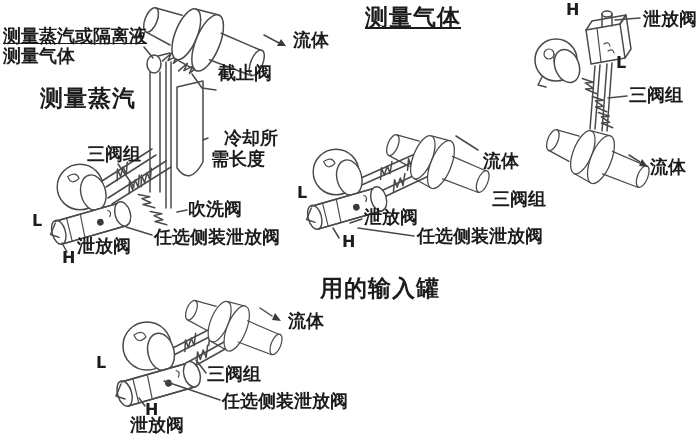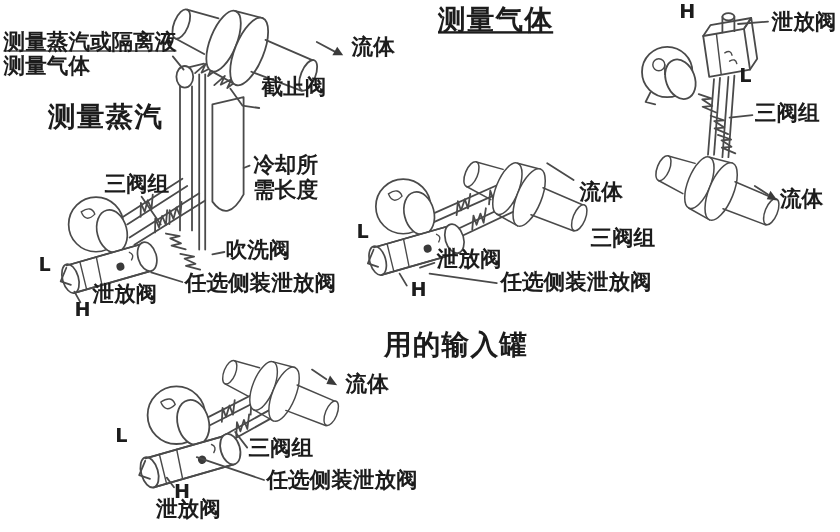--- a/index.html
+++ b/index.html
@@ -193,21 +193,21 @@
       <line x1="139" y1="398" x2="145" y2="406"></line>
     </g>
   </g>
 </svg>
 
 <div class="lbl" style="left:3px;top:27px;text-decoration:underline;">测量蒸汽或隔离液</div>
 <div class="lbl" style="left:3px;top:47px;">测量气体</div>
 <div class="lbl title" style="left:40px;top:86px;">测量蒸汽</div>
 <div class="lbl" style="left:293px;top:31px;">流体</div>
 <div class="lbl" style="left:218px;top:64px;">截止阀</div>
-<div class="lbl" style="left:211px;top:129px;">冷却所</div>
+<div class="lbl" style="left:224px;top:129px;">冷却所</div>
 <div class="lbl" style="left:211px;top:150px;text-align:right;">需长度</div>
 <div class="lbl" style="left:87px;top:145px;">三阀组</div>
 <div class="lbl" style="left:188px;top:200px;">吹洗阀</div>
 <div class="lbl" style="left:154px;top:228px;">任选侧装泄放阀</div>
 <div class="lbl port" style="left:32px;top:213px;">L</div>
 <div class="lbl" style="left:77px;top:237px;">泄放阀</div>
 <div class="lbl port" style="left:62px;top:250px;">H</div>
 
 <div class="lbl title" style="left:365px;top:5px;text-decoration:underline;">测量气体</div>
 

